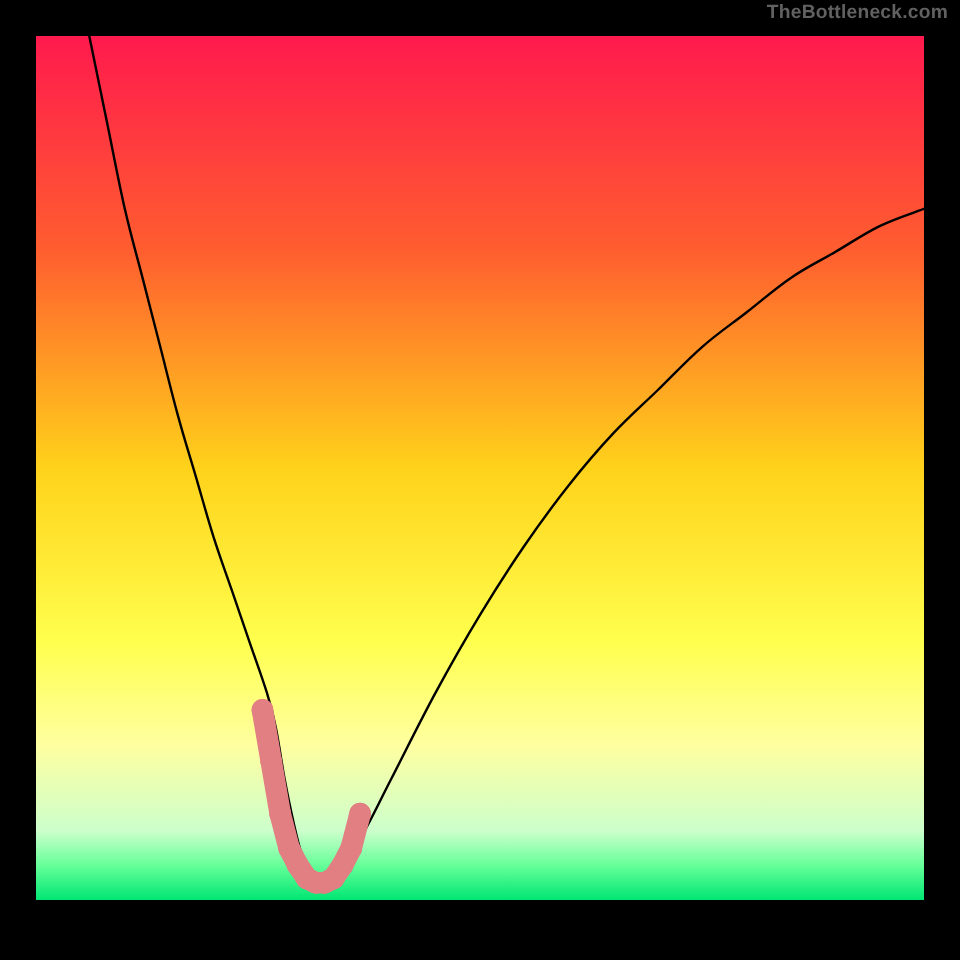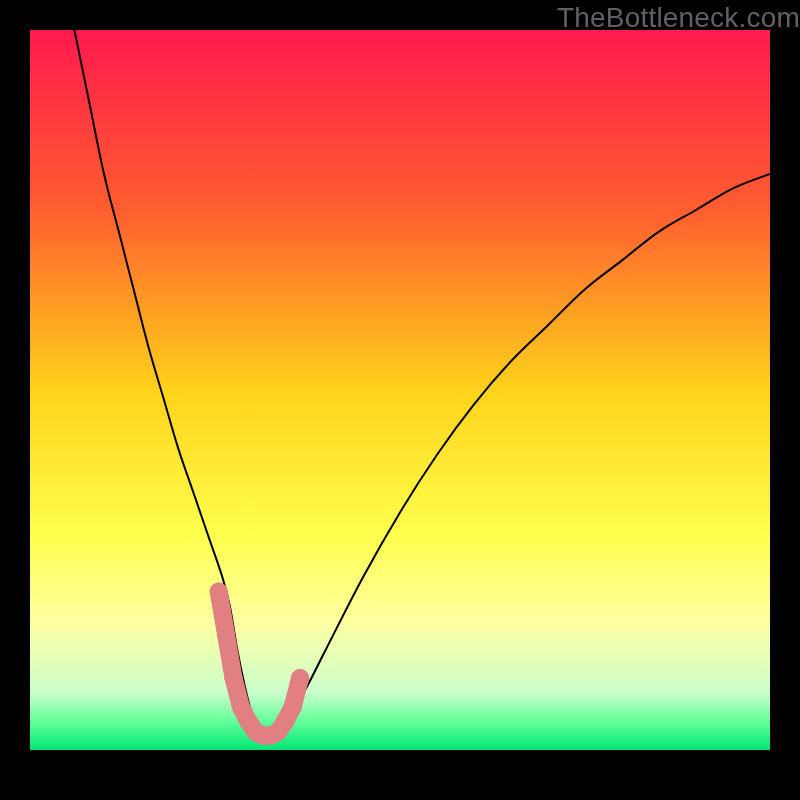--- a/index.html
+++ b/index.html
@@ -13,24 +13,24 @@
   }
   .frame {
     position: relative;
     width: 800px;
     height: 800px;
     background: #000;
   }
   .watermark {
     position: absolute;
     top: 2px;
-    right: 0;
+    right: 10px;
     color: #616161;
-    font-size: 28px;
-    font-weight: 400;
+    font-size: 16px;
+    font-weight: 700;
     letter-spacing: 0.2px;
     z-index: 10;
   }
   .plot-area {
     position: absolute;
     left: 30px;
     top: 30px;
     width: 740px;
     height: 720px;
   }

